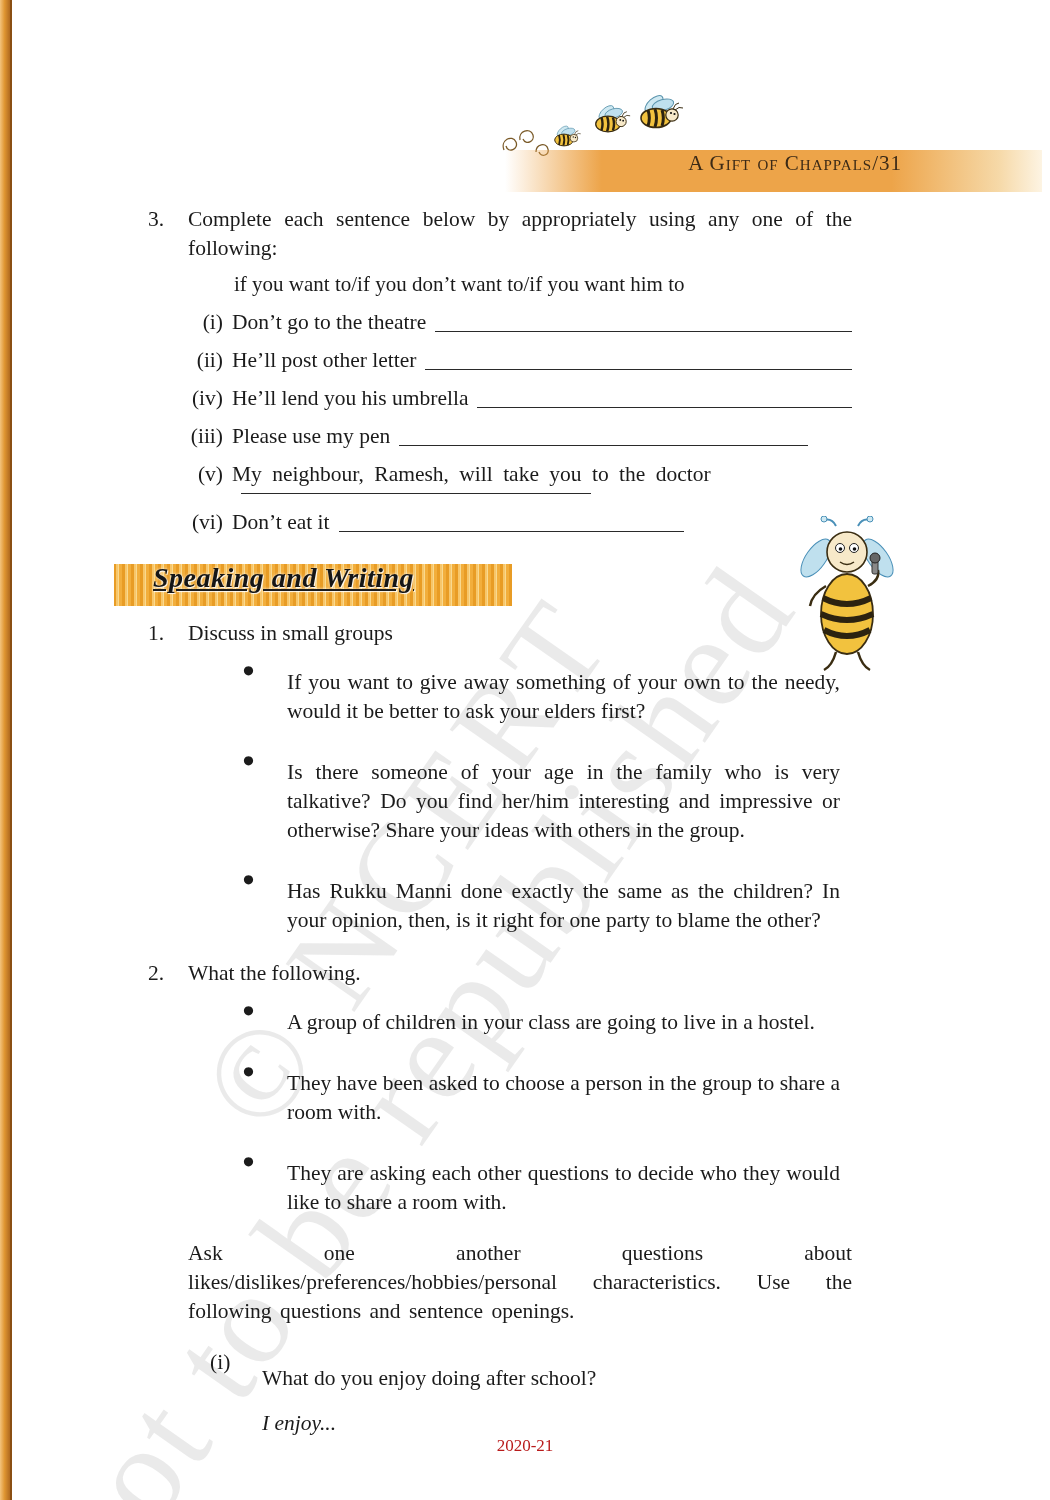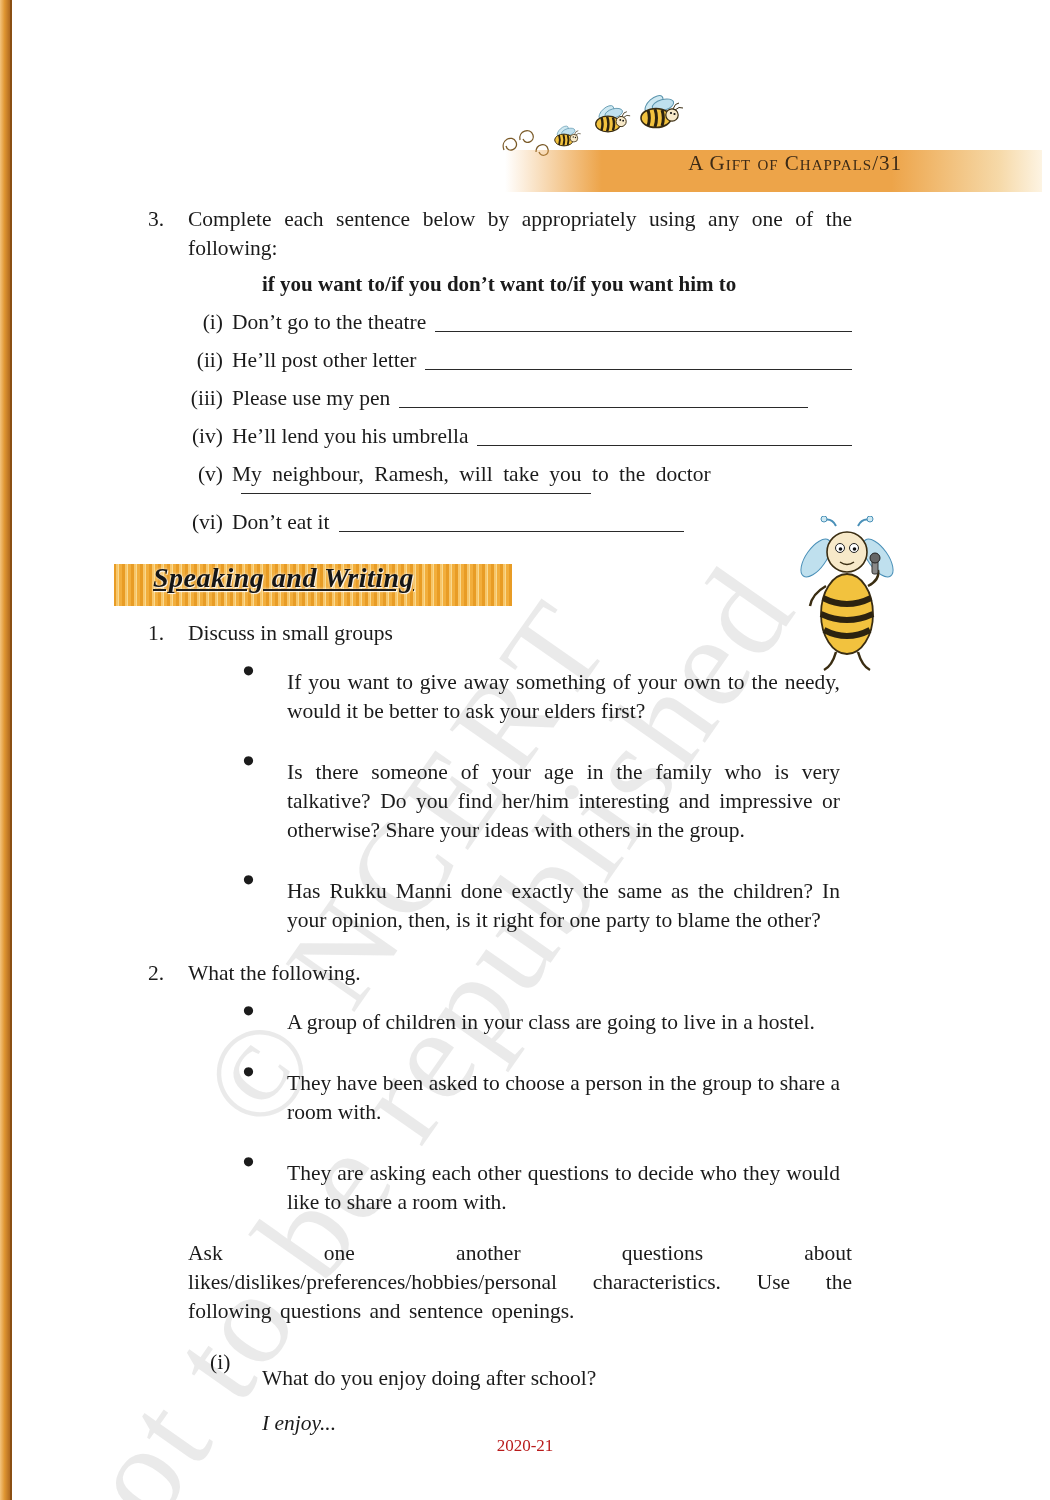--- a/index.html
+++ b/index.html
@@ -42,21 +42,21 @@
   .wm2{left:140px;top:1452px;font-size:132px;letter-spacing:4px;transform:rotate(-55deg);transform-origin:left bottom;}
 
   .content{
     position:absolute;z-index:2;
     left:148px;top:205px;width:704px;
     font-size:21.5px;line-height:29px;
   }
   .row{display:flex;}
   .exnum{width:40px;flex:0 0 40px;}
   .prompt{flex:1;text-align:justify;}
-  .options{margin:7px 0 8px 114px;font-size:21px;font-weight:bold;}
+  .options{margin:7px 0 8px 86px;font-size:21px;}
 
   .qitem{display:flex;margin-top:9px;}
   .inum{width:84px;flex:0 0 84px;text-align:right;padding-right:9px;box-sizing:border-box;}
   .itext{white-space:nowrap;}
   .blank{
     flex:1;align-self:flex-end;margin-left:9px;margin-bottom:5px;
     border-bottom:1.6px solid #2a2a2a;height:0;
   }
   .blank.short{flex:0 0 345px;}
   .qitem.fullline .itext{white-space:normal;text-align:justify;word-spacing:5px;flex:1;}
@@ -179,28 +179,28 @@
       <span class="inum">(i)</span>
       <span class="itext">Don’t go to the theatre</span>
       <span class="blank"></span>
     </div>
     <div class="qitem">
       <span class="inum">(ii)</span>
       <span class="itext">He’ll post other letter</span>
       <span class="blank"></span>
     </div>
     <div class="qitem">
+      <span class="inum">(iv)</span>
+      <span class="itext">He’ll lend you his umbrella</span>
+      <span class="blank"></span>
+    </div>
+    <div class="qitem">
       <span class="inum">(iii)</span>
       <span class="itext">Please use my pen</span>
       <span class="blank" style="margin-right:44px"></span>
-    </div>
-    <div class="qitem">
-      <span class="inum">(iv)</span>
-      <span class="itext">He’ll lend you his umbrella</span>
-      <span class="blank"></span>
     </div>
     <div class="qitem fullline">
       <span class="inum">(v)</span>
       <span class="itext">My neighbour, Ramesh, will take you to the doctor</span>
     </div>
     <div class="qitem blankline">
       <span class="inum"></span>
       <span class="blank"></span>
     </div>
     <div class="qitem">

